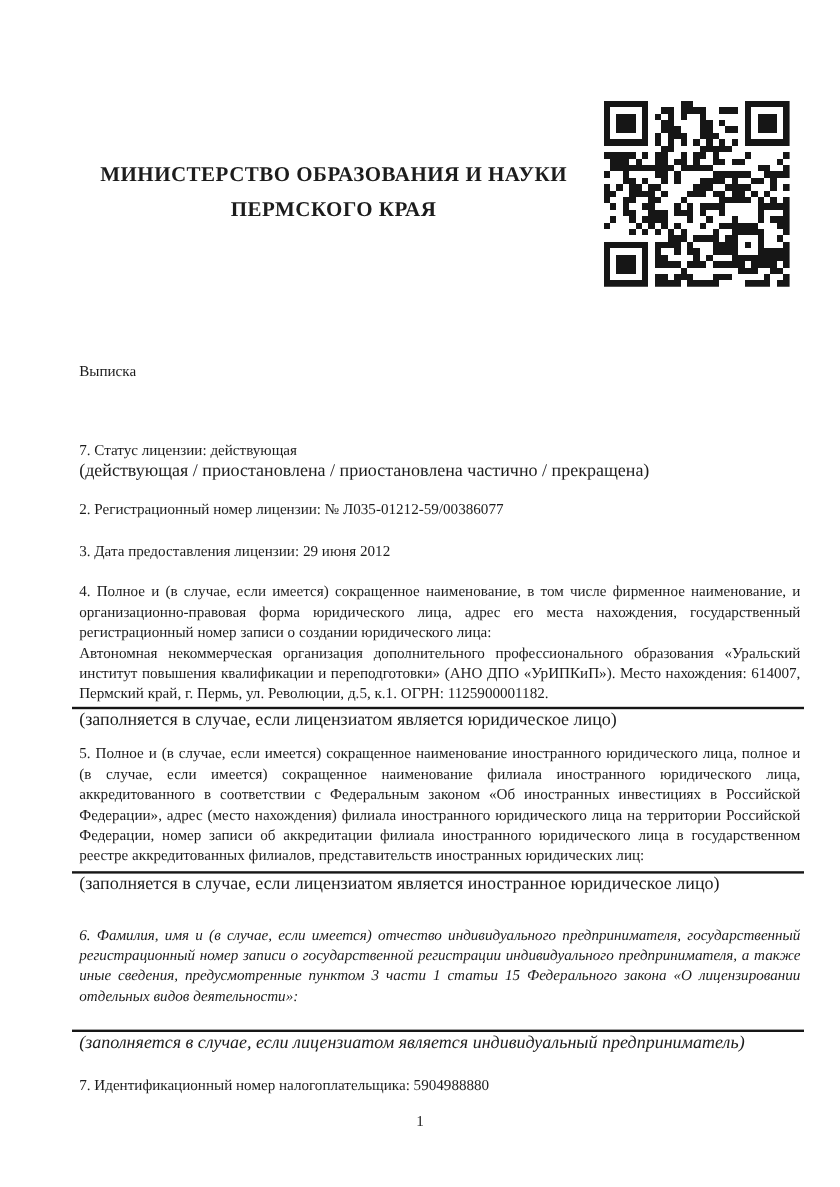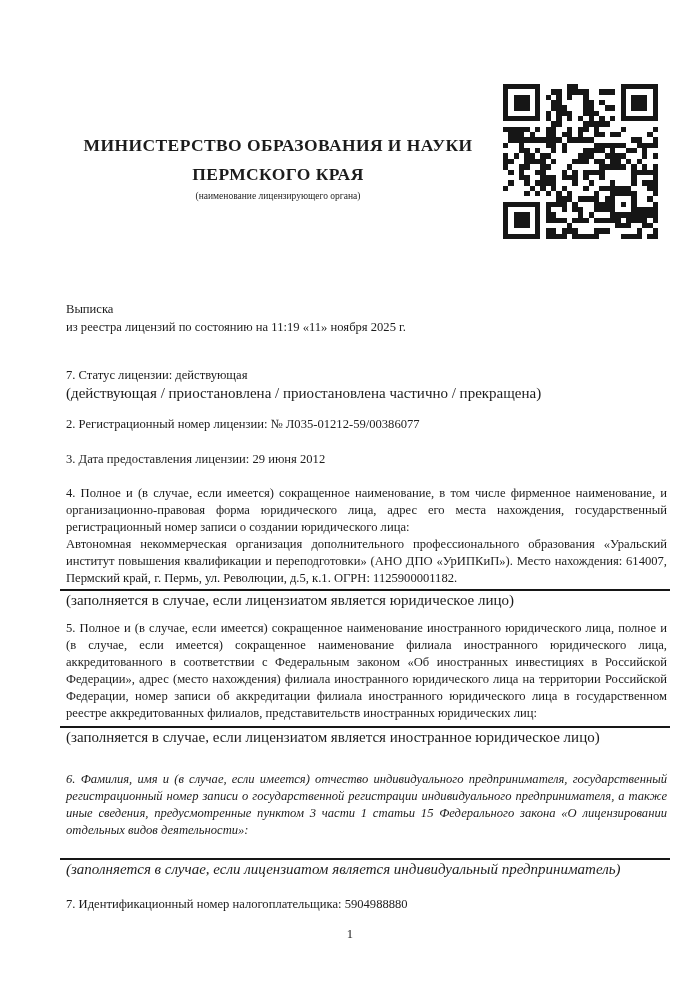--- a/index.html
+++ b/index.html
@@ -48,21 +48,20 @@
 </head>
 <body>
 
 <div class="page">
 
   <div class="abs ministry-block">
     <div class="ministry-name">
       <div>МИНИСТЕРСТВО ОБРАЗОВАНИЯ И НАУКИ</div>
       <div>ПЕРМСКОГО КРАЯ</div>
     </div>
-    <div class="ministry-caption">(наименование лицензирующего органа)</div>
   </div>
 
   <div class="abs qr" id="qr">
       <svg viewBox="0 0 29 29" xmlns="http://www.w3.org/2000/svg" fill="#161616">
         <rect x="0" y="0" width="1" height="1"></rect>
         <rect x="1" y="0" width="1" height="1"></rect>
         <rect x="2" y="0" width="1" height="1"></rect>
         <rect x="3" y="0" width="1" height="1"></rect>
         <rect x="4" y="0" width="1" height="1"></rect>
         <rect x="5" y="0" width="1" height="1"></rect>
@@ -487,21 +486,20 @@
         <rect x="23" y="28" width="1" height="1"></rect>
         <rect x="24" y="28" width="1" height="1"></rect>
         <rect x="25" y="28" width="1" height="1"></rect>
         <rect x="27" y="28" width="1" height="1"></rect>
         <rect x="28" y="28" width="1" height="1"></rect>
       </svg>
     </div>
 
   <div class="abs content doc-title">
     <div>Выписка</div>
-    <div>из реестра лицензий по состоянию на 11:19 «11» ноября 2025 г.</div>
   </div>
 
   <div class="abs content f-status">
     <div class="field-label">7. Статус лицензии: действующая</div>
     <div class="hint">(действующая / приостановлена / приостановлена частично / прекращена)</div>
   </div>
 
   <div class="abs content f-regnum">
     <div class="field-label">2. Регистрационный номер лицензии: № Л035-01212-59/00386077</div>
   </div>

